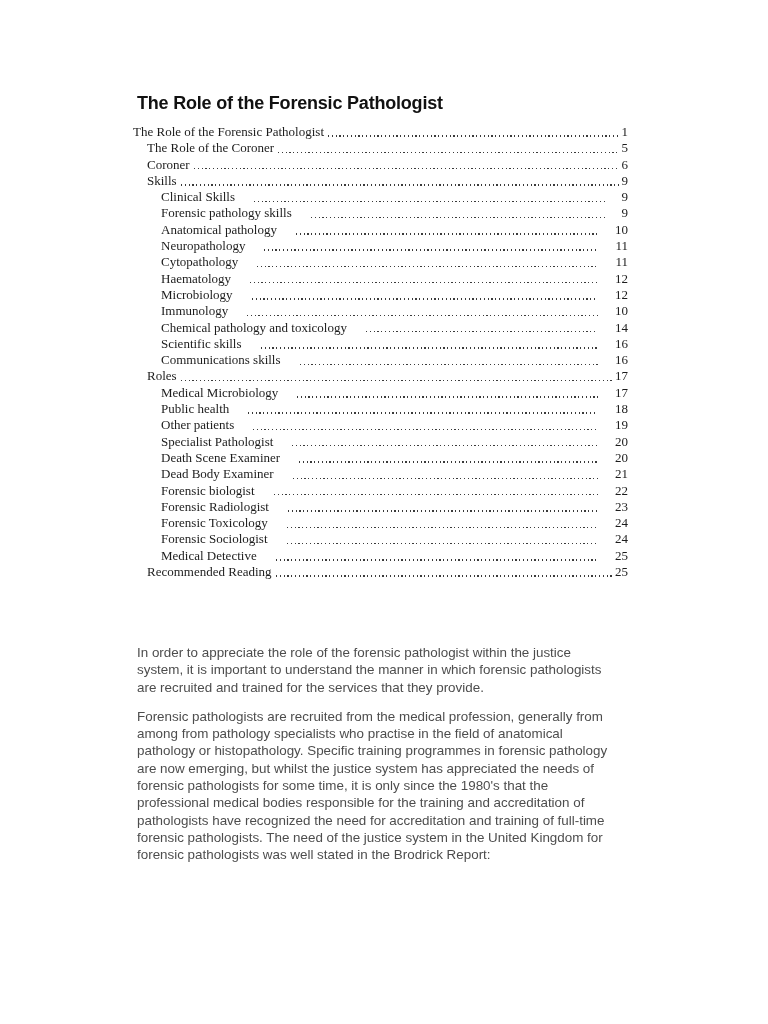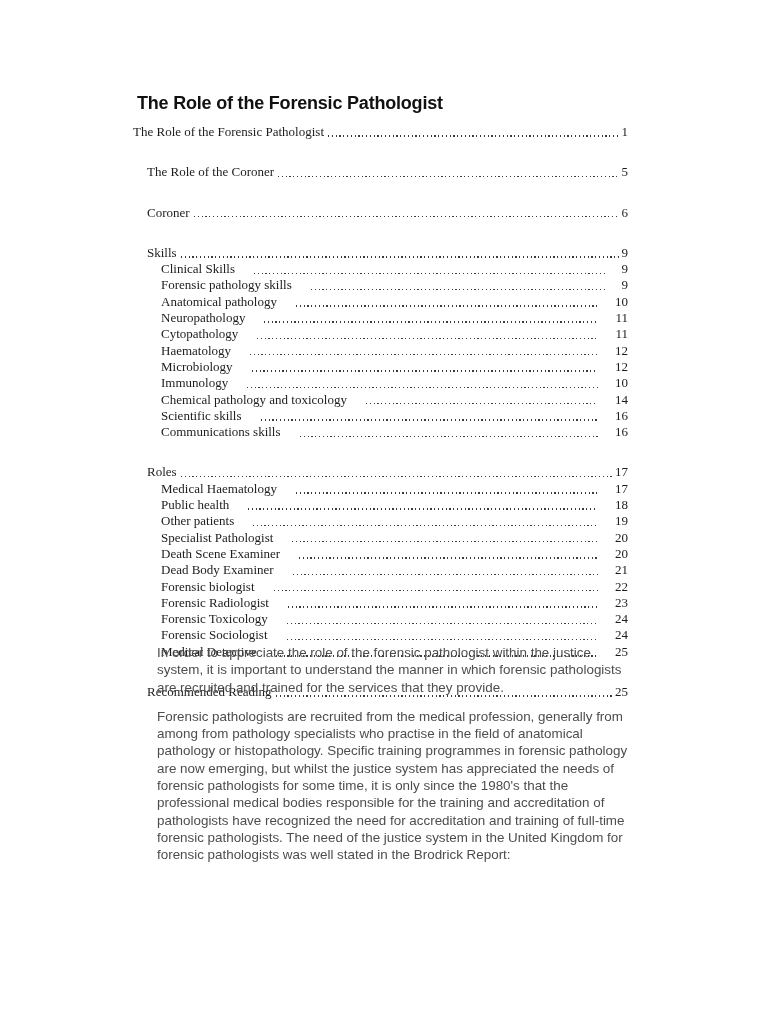--- a/index.html
+++ b/index.html
@@ -39,41 +39,40 @@
     font-size: 13px;
     color: #1c1c1c;
   }
   .toc-row {
     display: flex;
     align-items: baseline;
     height: 16.3px;
     line-height: 16.3px;
     cursor: pointer;
   }
-  .toc-row.level-2 { padding-left: 14px; margin-top: 24px; }
+  .toc-row.level-2 { padding-left: 14px; }
   .toc-row.level-3 { padding-left: 28px; gap: 15px; }
   .toc-label { white-space: nowrap; }
   .toc-leader {
     flex: 1;
     height: 1.4px;
     align-self: flex-end;
     margin: 0 2px 3.5px 4px;
     background-image: repeating-linear-gradient(90deg, #3a3a3a 0, #3a3a3a 1.2px, transparent 1.2px, transparent 3.8px);
   }
   .toc-page { white-space: nowrap; }
   .body-text {
     position: absolute;
     left: 137px;
     top: 644px;
     width: 482px;
     font-family: "Liberation Sans", sans-serif;
     font-size: 13.4px;
     line-height: 17.3px;
     color: #4d4d4d;
-    margin-left: 20px;
   }
   .body-text p {
     margin: 0 0 12px 0;
   }
 </style>
 </head>
 <body>
 
 <div class="page">
   <h1 class="doc-title">The Role of the Forensic Pathologist</h1>
@@ -153,21 +152,21 @@
         <span class="toc-label">Communications skills</span>
         <span class="toc-leader"></span>
         <span class="toc-page">16</span>
       </div>
       <div class="toc-row level-2">
         <span class="toc-label">Roles</span>
         <span class="toc-leader"></span>
         <span class="toc-page">17</span>
       </div>
       <div class="toc-row level-3">
-        <span class="toc-label">Medical Haematology</span>
+        <span class="toc-label">Medical Microbiology</span>
         <span class="toc-leader"></span>
         <span class="toc-page">17</span>
       </div>
       <div class="toc-row level-3">
         <span class="toc-label">Public health</span>
         <span class="toc-leader"></span>
         <span class="toc-page">18</span>
       </div>
       <div class="toc-row level-3">
         <span class="toc-label">Other patients</span>

